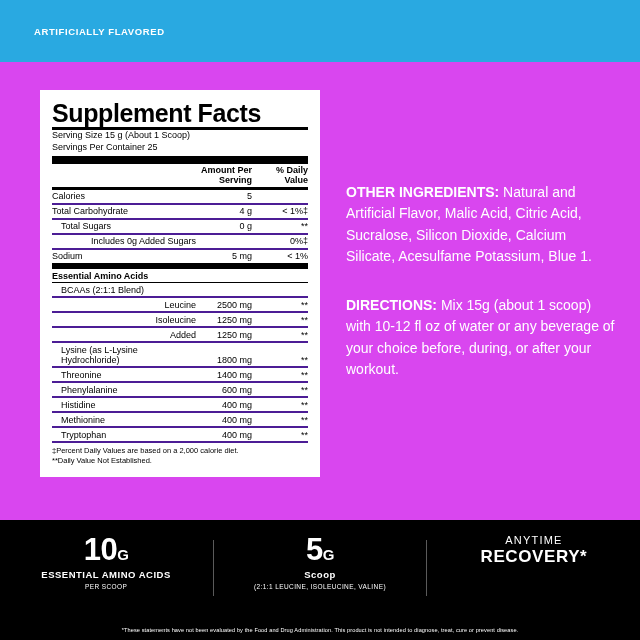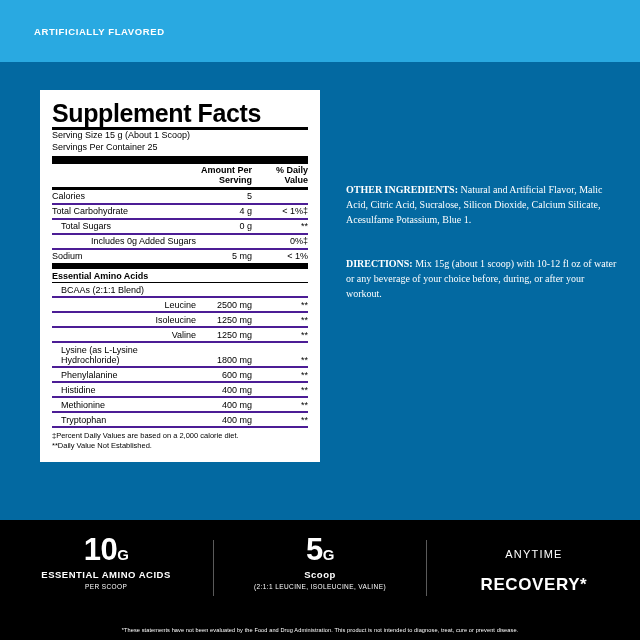--- a/index.html
+++ b/index.html
@@ -32,21 +32,21 @@
     color: #ffffff;
     font-size: 9.5px;
     font-weight: bold;
     letter-spacing: 0.6px;
   }
 
   
   .body-area {
     position: relative;
     height: 458px;
-    background: #0369a1;
+    background: #d946ef;
     display: flex;
     padding: 28px 22px 8px 40px;
   }
 
   
   .facts {
     background: #ffffff;
     width: 280px;
     padding: 10px 12px 10px 12px;
     color: #000;
@@ -100,23 +100,22 @@
     font-size: 7.5px;
     line-height: 1.35;
     padding-top: 3px;
   }
 
   
   .right-col {
     flex: 1;
     padding: 92px 0 0 26px;
     color: #ffffff;
-    font-size: 10px;
+    font-size: 14px;
     line-height: 1.52;
-    font-family: Liberation Serif, serif;
   }
   .right-col .lead { font-weight: bold; }
   .right-col p { margin: 0 0 28px 0; }
 
   
   .bottom {
     background: #000000;
     height: 120px;
     color: #ffffff;
     position: relative;
@@ -151,27 +150,26 @@
   }
   .divider {
     width: 1px;
     background: #5a5a5a;
     height: 56px;
     margin-top: 6px;
   }
   .anytime .a1 {
     font-size: 11px;
     letter-spacing: 1.2px;
-    margin-top: 14px;
   }
   .anytime .a2 {
     font-size: 17px;
     font-weight: bold;
     letter-spacing: 0.6px;
-    margin-top: 15px;
+    margin-top: 1px;
   }
   .disclaimer {
     position: absolute;
     bottom: 7px;
     left: 0;
     width: 100%;
     text-align: center;
     font-size: 5.6px;
     color: #ffffff;
     letter-spacing: 0.1px;
@@ -237,27 +235,32 @@
             <td class="indent2">Leucine</td>
             <td class="amt">2500 mg</td>
             <td class="dv">**</td>
           </tr>
           <tr>
             <td class="indent2">Isoleucine</td>
             <td class="amt">1250 mg</td>
             <td class="dv">**</td>
           </tr>
           <tr>
-            <td class="indent2">Valine</td>
+            <td class="indent2">Added</td>
             <td class="amt">1250 mg</td>
             <td class="dv">**</td>
           </tr>
           <tr>
             <td class="indent1">Lysine (as L-Lysine Hydrochloride)</td>
             <td class="amt">1800 mg</td>
+            <td class="dv">**</td>
+          </tr>
+          <tr>
+            <td class="indent1">Threonine</td>
+            <td class="amt">1400 mg</td>
             <td class="dv">**</td>
           </tr>
           <tr>
             <td class="indent1">Phenylalanine</td>
             <td class="amt">600 mg</td>
             <td class="dv">**</td>
           </tr>
           <tr>
             <td class="indent1">Histidine</td>
             <td class="amt">400 mg</td>

